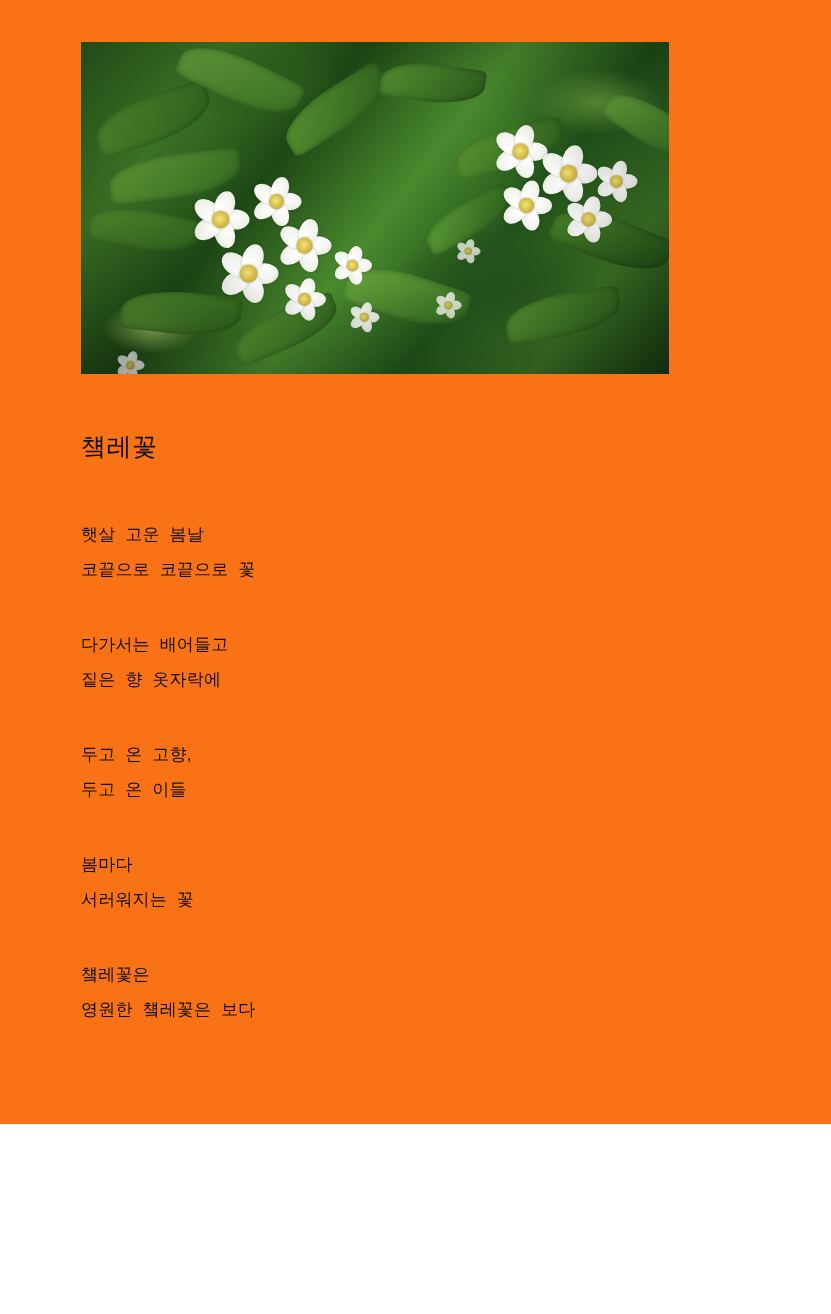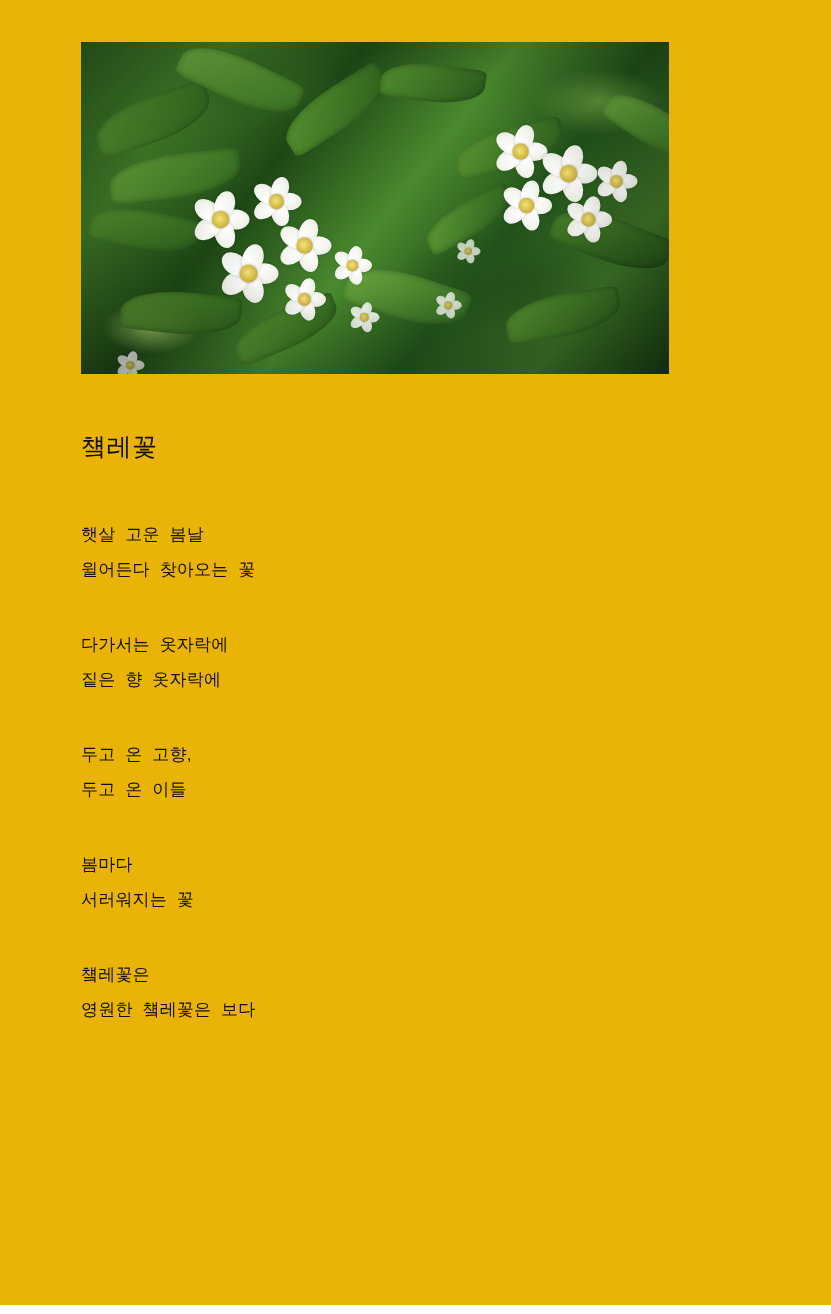--- a/index.html
+++ b/index.html
@@ -10,23 +10,23 @@
   body {
     width: 831px;
     height: 1314px;
     font-family: "Liberation Sans", "DejaVu Sans", sans-serif;
     color: #1a1a1a;
     position: relative;
     overflow: hidden;
   }
   .page {
     width: 831px;
-    height: 1305px;
+    height: 1124px;
     position: relative;
-    background: #eab308;
+    background: #f97316;
   }
 
   
   .photo-wrap {
     position: absolute;
     left: 81px;
     top: 42px;
     width: 588px;
     height: 332px;
     overflow: hidden;
@@ -294,25 +294,25 @@
 
       <span class="photo-shade"></span>
     </div>
   </div>
 
   <div class="poem">
     <h1 class="poem-title">첔레꽃</h1>
 
     <div class="stanza">
       <div class="line">햇살  고운  봄날</div>
-      <div class="line">윌어든다  찾아오는  꽃</div>
-    </div>
-
-    <div class="stanza">
-      <div class="line">다가서는  옷자락에</div>
+      <div class="line">코끝으로  코끝으로  꽃</div>
+    </div>
+
+    <div class="stanza">
+      <div class="line">다가서는  배어들고</div>
       <div class="line">짙은  향  옷자락에</div>
     </div>
 
 
     <div class="stanza">
       <div class="line">두고  온  고향,</div>
       <div class="line">두고  온  이들</div>
     </div>
 
     <div class="stanza">

